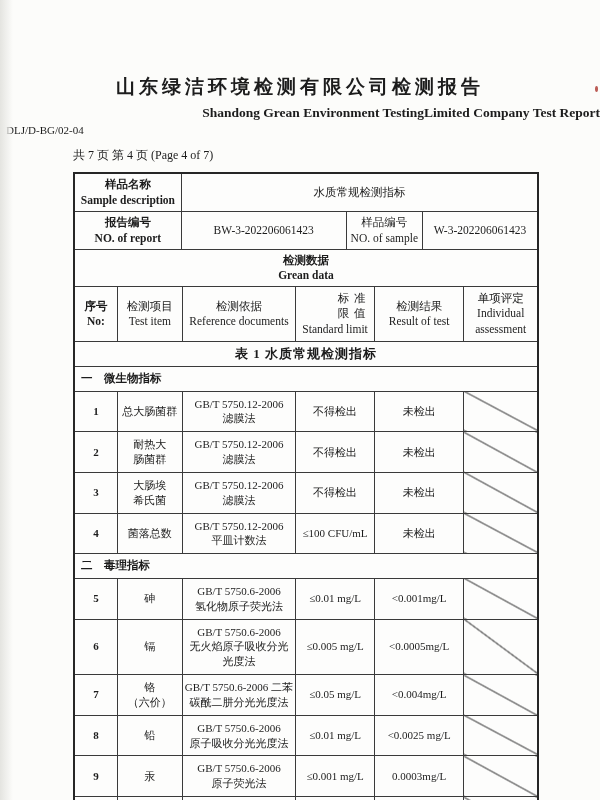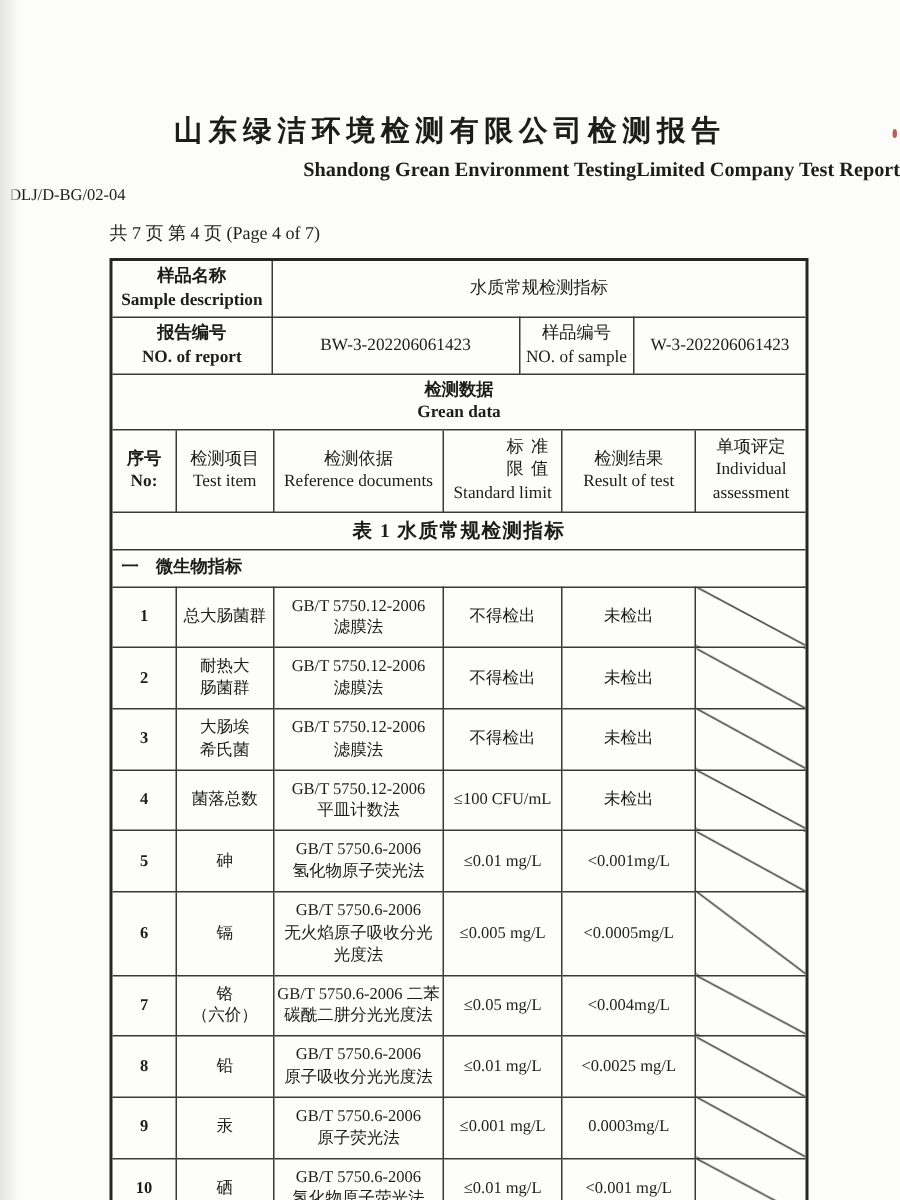--- a/index.html
+++ b/index.html
@@ -189,20 +189,23 @@
   <tr class="data-row">
     <td>4</td>
     <td class="prel">菌落总数</td>
     <td class="prel">GB/T 5750.12-2006
 平皿计数法</td>
     <td>≤100 CFU/mL</td>
     <td>未检出</td>
     <td class="diag"></td>
   </tr>
 
+  <tr class="section-row">
+    <td colspan="6">二　毒理指标</td>
+  </tr>
 
   <tr class="data-row">
     <td>5</td>
     <td class="prel">砷</td>
     <td class="prel">GB/T 5750.6-2006
 氢化物原子荧光法</td>
     <td>≤0.01 mg/L</td>
     <td>&lt;0.001mg/L</td>
     <td class="diag"></td>
   </tr>

